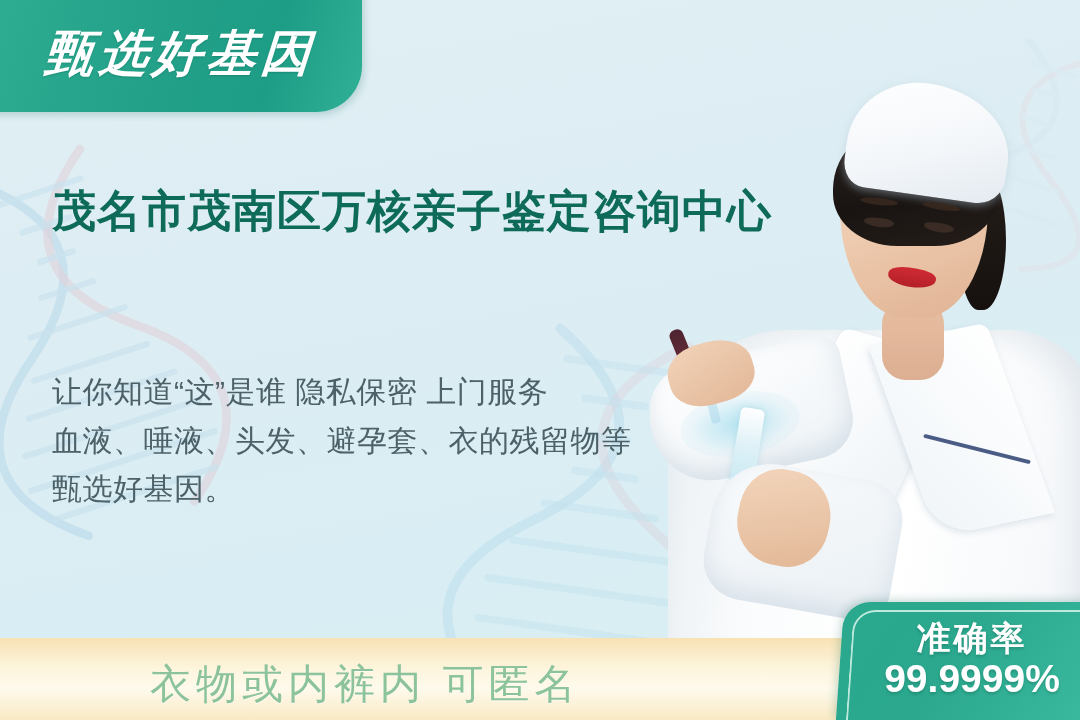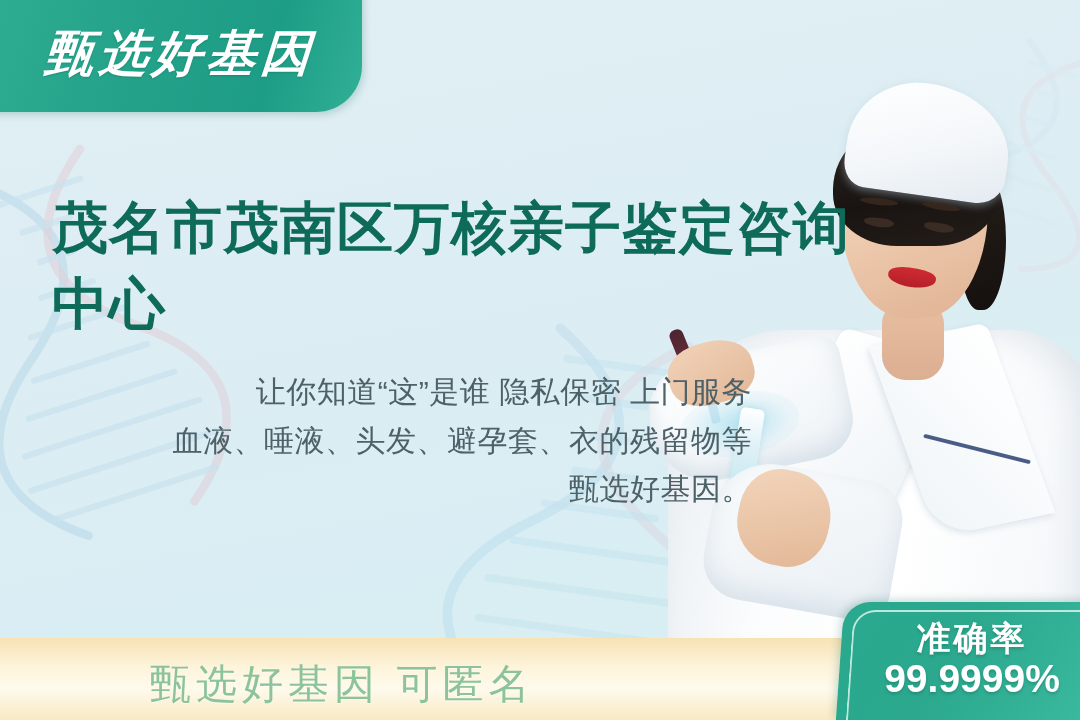--- a/index.html
+++ b/index.html
@@ -78,38 +78,37 @@
     white-space: nowrap;
   }
 
   
   .headline {
     position: absolute;
     left: 52px;
     top: 152px;
     width: 800px;
     color: #0e6b5a;
-    font-size: 56px;
+    font-size: 44px;
     font-weight: 700;
     line-height: 1.36;
     letter-spacing: 1px;
   }
 
   
   .body-copy {
     position: absolute;
     left: 52px;
     top: 368px;
     width: 700px;
     color: #4c6168;
     font-size: 30px;
     font-weight: 300;
     line-height: 1.62;
     letter-spacing: .5px;
-    text-align: right;
   }
   .body-copy p {
     margin: 0;
     white-space: nowrap;
   }
 
   
   .nurse {
     position: absolute;
     right: 0;
@@ -486,21 +485,21 @@
 
   <h1 class="headline">茂名市茂南区万核亲子鉴定咨询中心</h1>
 
   <div class="body-copy">
     <p>让你知道“这”是谁 隐私保密 上门服务</p>
     <p>血液、唾液、头发、避孕套、衣的残留物等</p>
     <p>甄选好基因。</p>
   </div>
 
   <div class="bottom-band"></div>
-  <div class="bottom-text">甄选好基因 可匿名</div>
+  <div class="bottom-text">衣物或内裤内 可匿名</div>
 
   <div class="accuracy-badge">
     <div class="badge-inner">
       <span class="badge-label">准确率</span>
       <span class="badge-value">99.9999%</span>
     </div>
   </div>
 
 </div>
 

